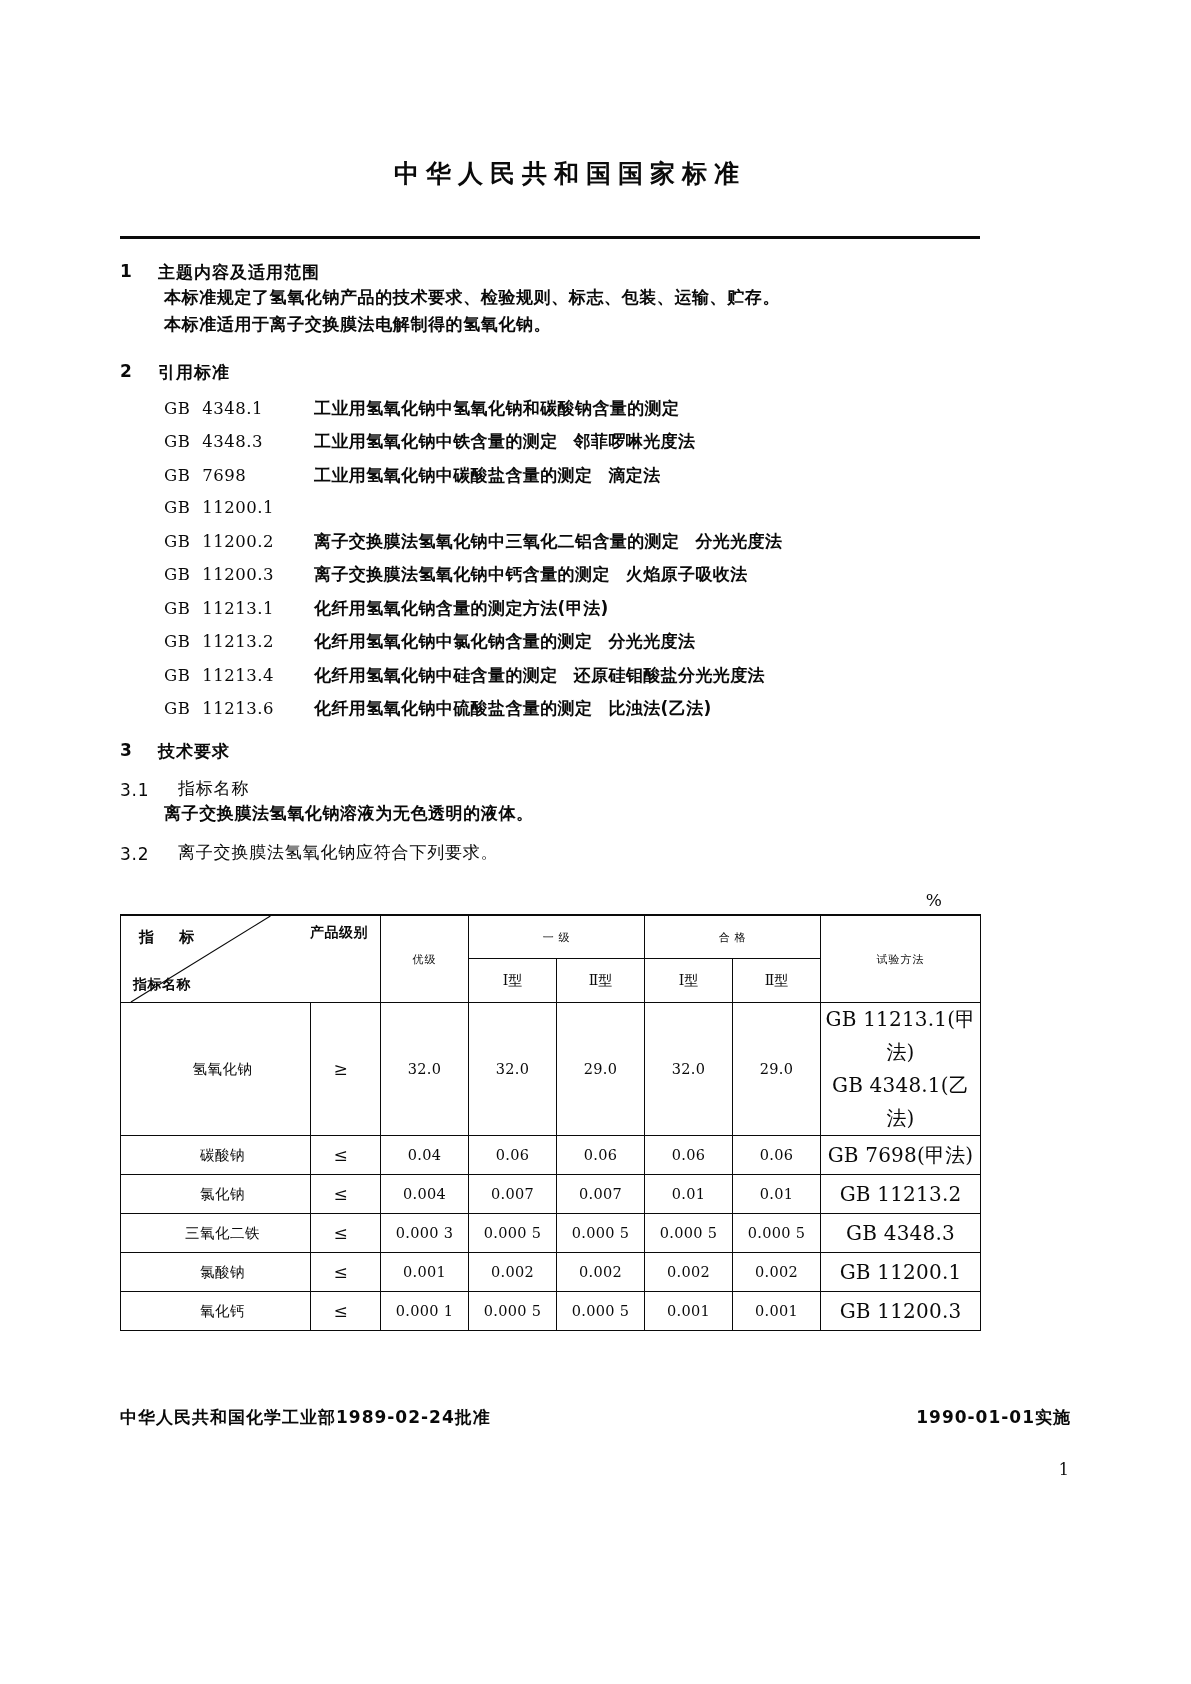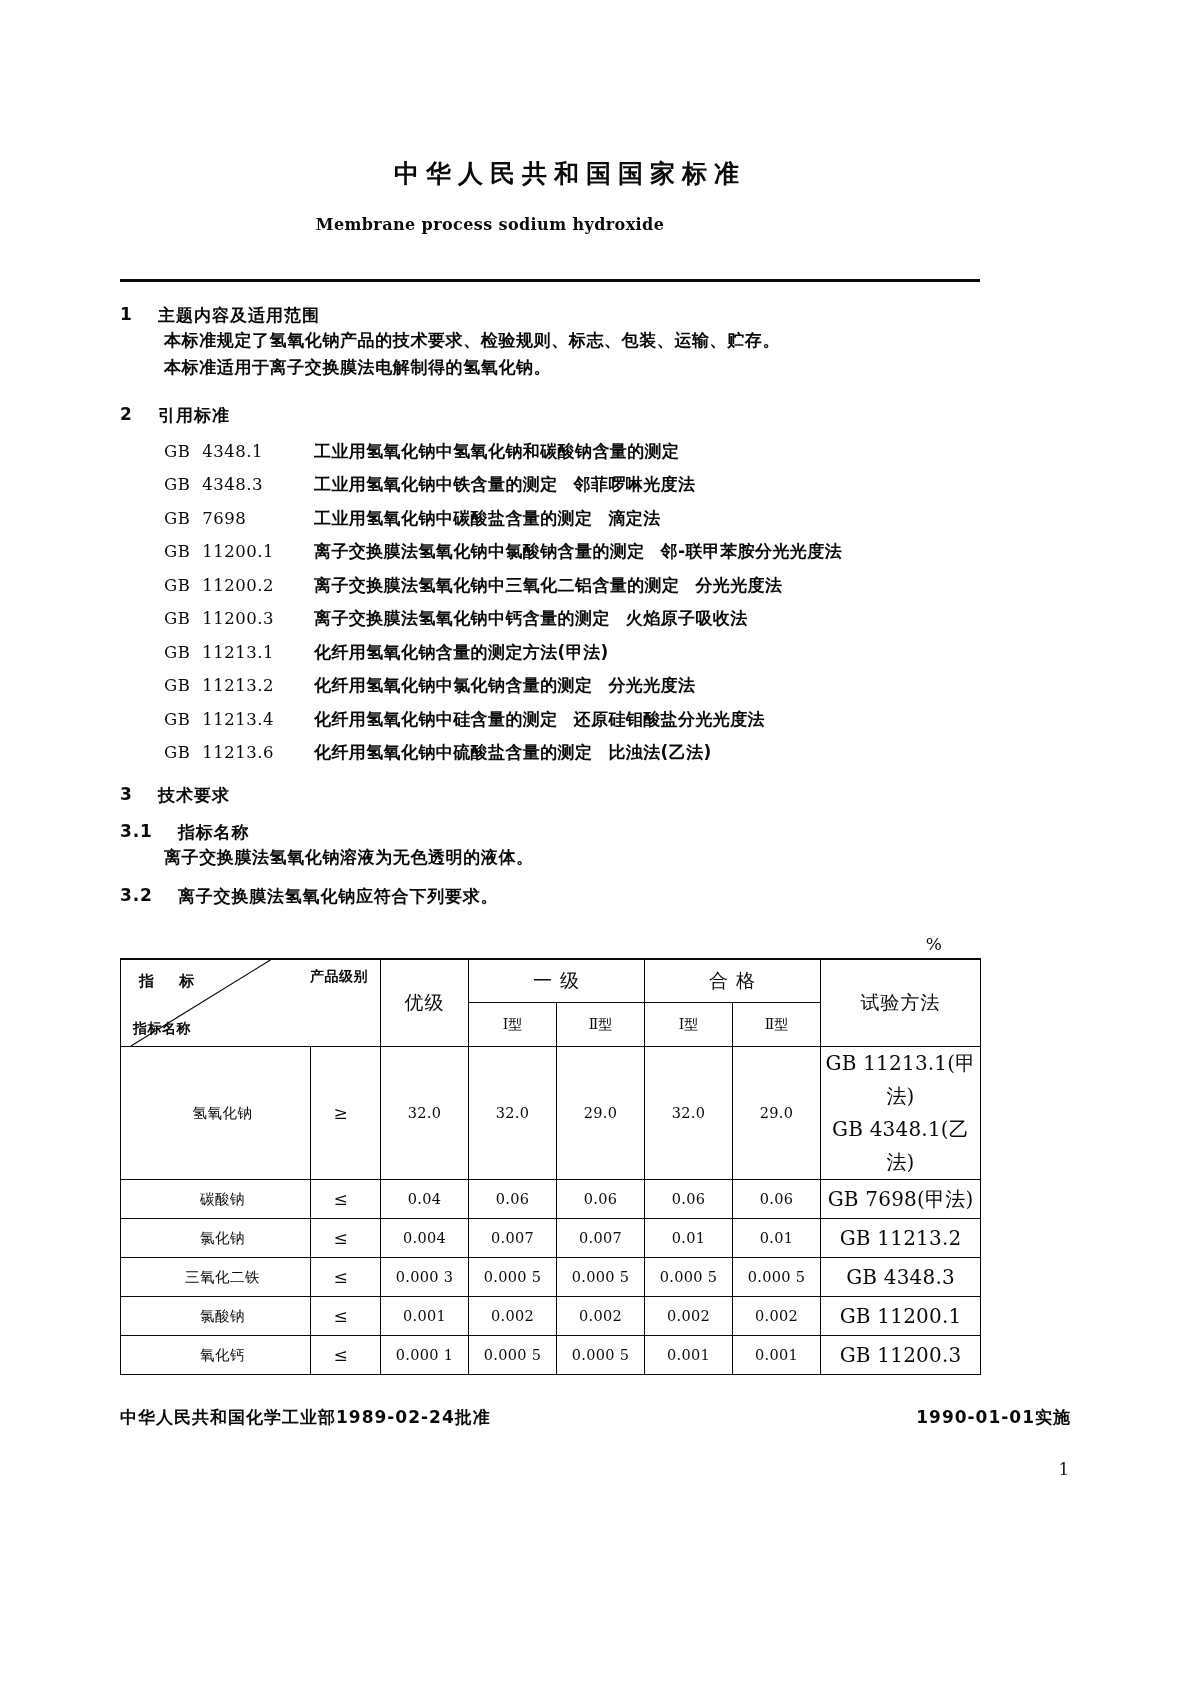--- a/index.html
+++ b/index.html
@@ -91,24 +91,25 @@
   }
   .para {
     font-size: 17px;
     line-height: 1.62;
     margin-left: 44px;
     letter-spacing: 0.6px;
     font-weight: bold;
   }
   .sub-head {
     font-size: 17px;
-    font-weight: bold;
+    font-weight: normal;
     letter-spacing: 0.8px;
     display: flex;
     margin-top: 14px;
+    align-items: flex-end;
   }
   .sub-num {
     width: 58px;
     flex: none;
   }
 
   
   .reflist {
     margin-top: 16px;
   }
@@ -150,23 +151,24 @@
   }
   table.spec td, table.spec th {
     border: 1px solid #0a0a0a;
     padding: 0;
     text-align: center;
     vertical-align: middle;
     font-weight: normal;
   }
   table.spec { border-top: 2.5px solid #0a0a0a; }
   .hdr-cn {
-    font-size: 19px;
+    font-size: 11px;
     font-weight: bold;
     letter-spacing: 1px;
+    font-family: Liberation Serif, serif;
   }
   .hdr-num {
     font-family: "DejaVu Serif", "Liberation Serif", serif;
     font-size: 14px;
   }
 
   
   .corner {
     position: relative;
     height: 86px;
@@ -254,21 +256,20 @@
 </head>
 <body>
 
 <div class="page">
   <div class="sheet">
 
     <div class="masthead">
       <div class="nat-title">中华人民共和国国家标准</div>
 
 
-      <div class="en-title">Membrane process sodium hydroxide</div>
     </div>
 
     <div class="rule-top"></div>
 
     <div class="sec">
       <div class="sec-head">
         <span class="sec-num">1</span>
         <span>主题内容及适用范围</span>
       </div>
       <div class="para">本标准规定了氢氧化钠产品的技术要求、检验规则、标志、包装、运输、贮存。</div>
@@ -289,21 +290,20 @@
           <div class="refitem">
             <span class="ref-code"><span class="gb">GB</span><span>4348.3</span></span>
             <span class="ref-title"><span>工业用氢氧化钠中铁含量的测定</span><span class="m2"></span><span>邻菲啰啉光度法</span></span>
           </div>
           <div class="refitem">
             <span class="ref-code"><span class="gb">GB</span><span>7698</span></span>
             <span class="ref-title"><span>工业用氢氧化钠中碳酸盐含量的测定</span><span class="m2"></span><span>滴定法</span></span>
           </div>
           <div class="refitem">
             <span class="ref-code"><span class="gb">GB</span><span>11200.1</span></span>
-            <span class="ref-title"><span>离子交换膜法氢氧化钠中氯酸钠含量的测定</span><span class="m2"></span><span>邻-联甲苯胺分光光度法</span></span>
           </div>
           <div class="refitem">
             <span class="ref-code"><span class="gb">GB</span><span>11200.2</span></span>
             <span class="ref-title"><span>离子交换膜法氢氧化钠中三氧化二铝含量的测定</span><span class="m2"></span><span>分光光度法</span></span>
           </div>
           <div class="refitem">
             <span class="ref-code"><span class="gb">GB</span><span>11200.3</span></span>
             <span class="ref-title"><span>离子交换膜法氢氧化钠中钙含量的测定</span><span class="m2"></span><span>火焰原子吸收法</span></span>
           </div>
           <div class="refitem">

